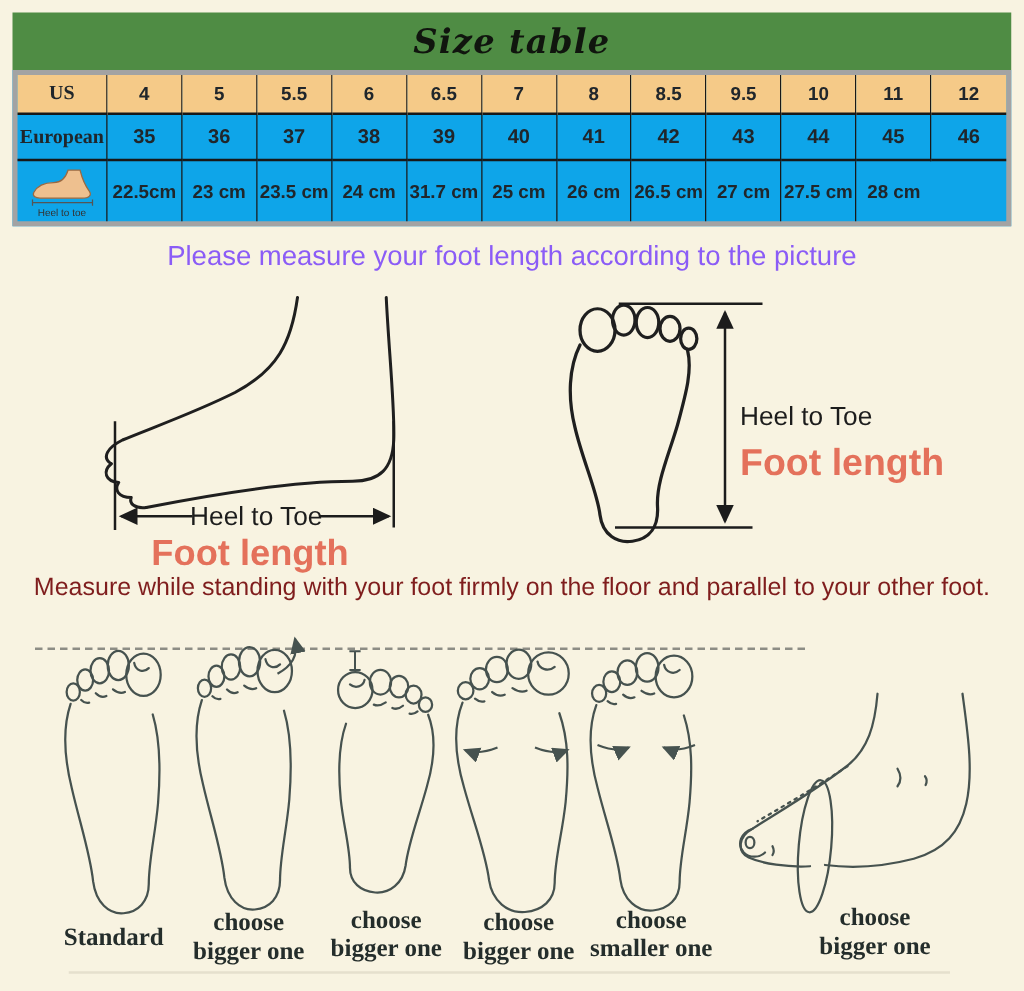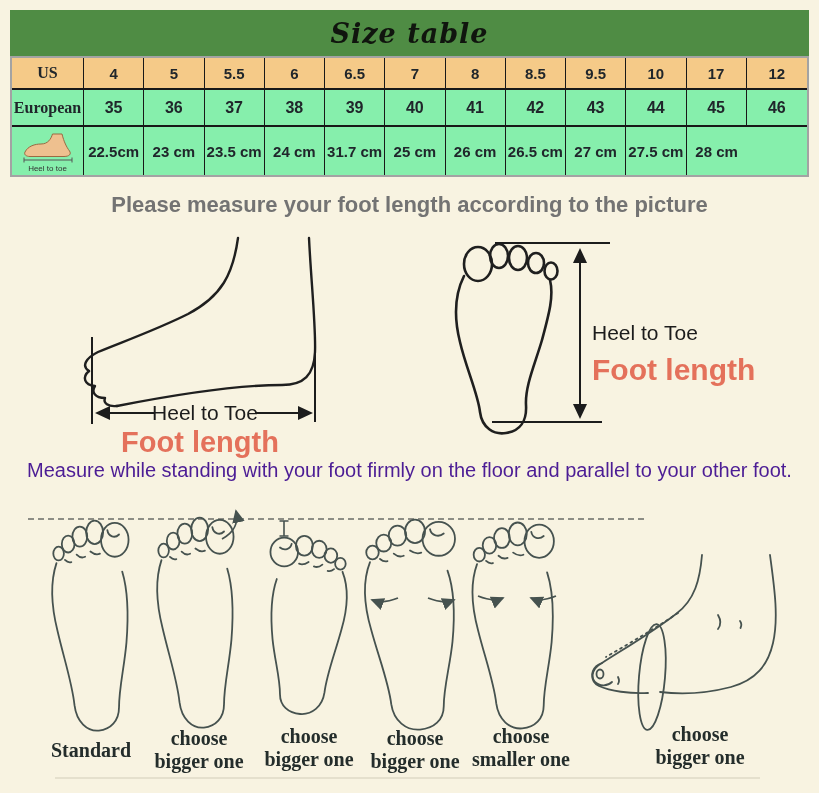--- a/index.html
+++ b/index.html
@@ -10,42 +10,42 @@
     position:absolute; left:10px; top:10px; width:799px; height:46px;
     background:#4f8c44; display:flex; align-items:center; justify-content:center;
     font-family:"DejaVu Serif", serif; font-style:italic; font-weight:bold;
     font-size:27px; color:#10150e; letter-spacing:1px;
   }
 
   .tbl {
     position:absolute; left:10px; top:56px; width:799px;
     display:grid; grid-template-columns:72px repeat(12, 1fr);
     grid-template-rows:32px 37px 48px;
-    border:2px solid #a3a3a3; background:#86efac;
+    border:4px solid #a3a3a3; background:#0ea5e9;
   }
   .cell {
     border-right:1.5px solid #181818; border-bottom:2px solid #181818;
     display:flex; align-items:center; justify-content:center;
     font-weight:bold; font-size:15px; color:#20262b;
   }
   .cell.lastcol { border-right:none;text-align:center; }
   .cell.r1 { background:#f5ca88; }
   .cell.r2 { font-size:16px; }
   .cell.r3 { border-bottom:none; }
   .cell.lbl { font-family:"Liberation Serif", serif; font-size:16px; }
   .cell.iconcell { flex-direction:column; justify-content:center; padding-top:2px; }
   .iconcell .cap { font-size:8px; font-weight:normal; color:#333; margin-top:1px; }
 
   .sec-title {
     position:absolute; left:0; top:192px; width:819px; text-align:center;
-    font-weight:bold; font-size:22px; color:#737373;
+    font-weight:normal; font-size:22px; color:#8b5cf6;
   }
   .note {
     position:absolute; left:0; top:459px; width:819px; text-align:center;
-    font-size:20px; color:#4c1d95;
+    font-size:20px; color:#7f1d1d;
   }
 
   .fit-label {
     position:absolute; font-family:"Liberation Serif", serif; font-weight:bold;
     font-size:20px; line-height:1.15; text-align:center; color:#242d2b;
   }
   .bottom-rule { position:absolute; left:55px; top:777px; width:705px; height:2px; background:#e5e0cd; }
 
   svg { position:absolute; overflow:visible; }
   .sv-text { font-family:"Liberation Sans", sans-serif; }
@@ -65,21 +65,21 @@
     <div class="cell r1">4</div>
     <div class="cell r1">5</div>
     <div class="cell r1">5.5</div>
     <div class="cell r1">6</div>
     <div class="cell r1">6.5</div>
     <div class="cell r1">7</div>
     <div class="cell r1">8</div>
     <div class="cell r1">8.5</div>
     <div class="cell r1">9.5</div>
     <div class="cell r1">10</div>
-    <div class="cell r1">17</div>
+    <div class="cell r1">11</div>
     <div class="cell r1 lastcol">12</div>
 
     <div class="cell r2 lbl">European</div>
     <div class="cell r2">35</div>
     <div class="cell r2">36</div>
     <div class="cell r2">37</div>
     <div class="cell r2">38</div>
     <div class="cell r2">39</div>
     <div class="cell r2">40</div>
     <div class="cell r2">41</div>

